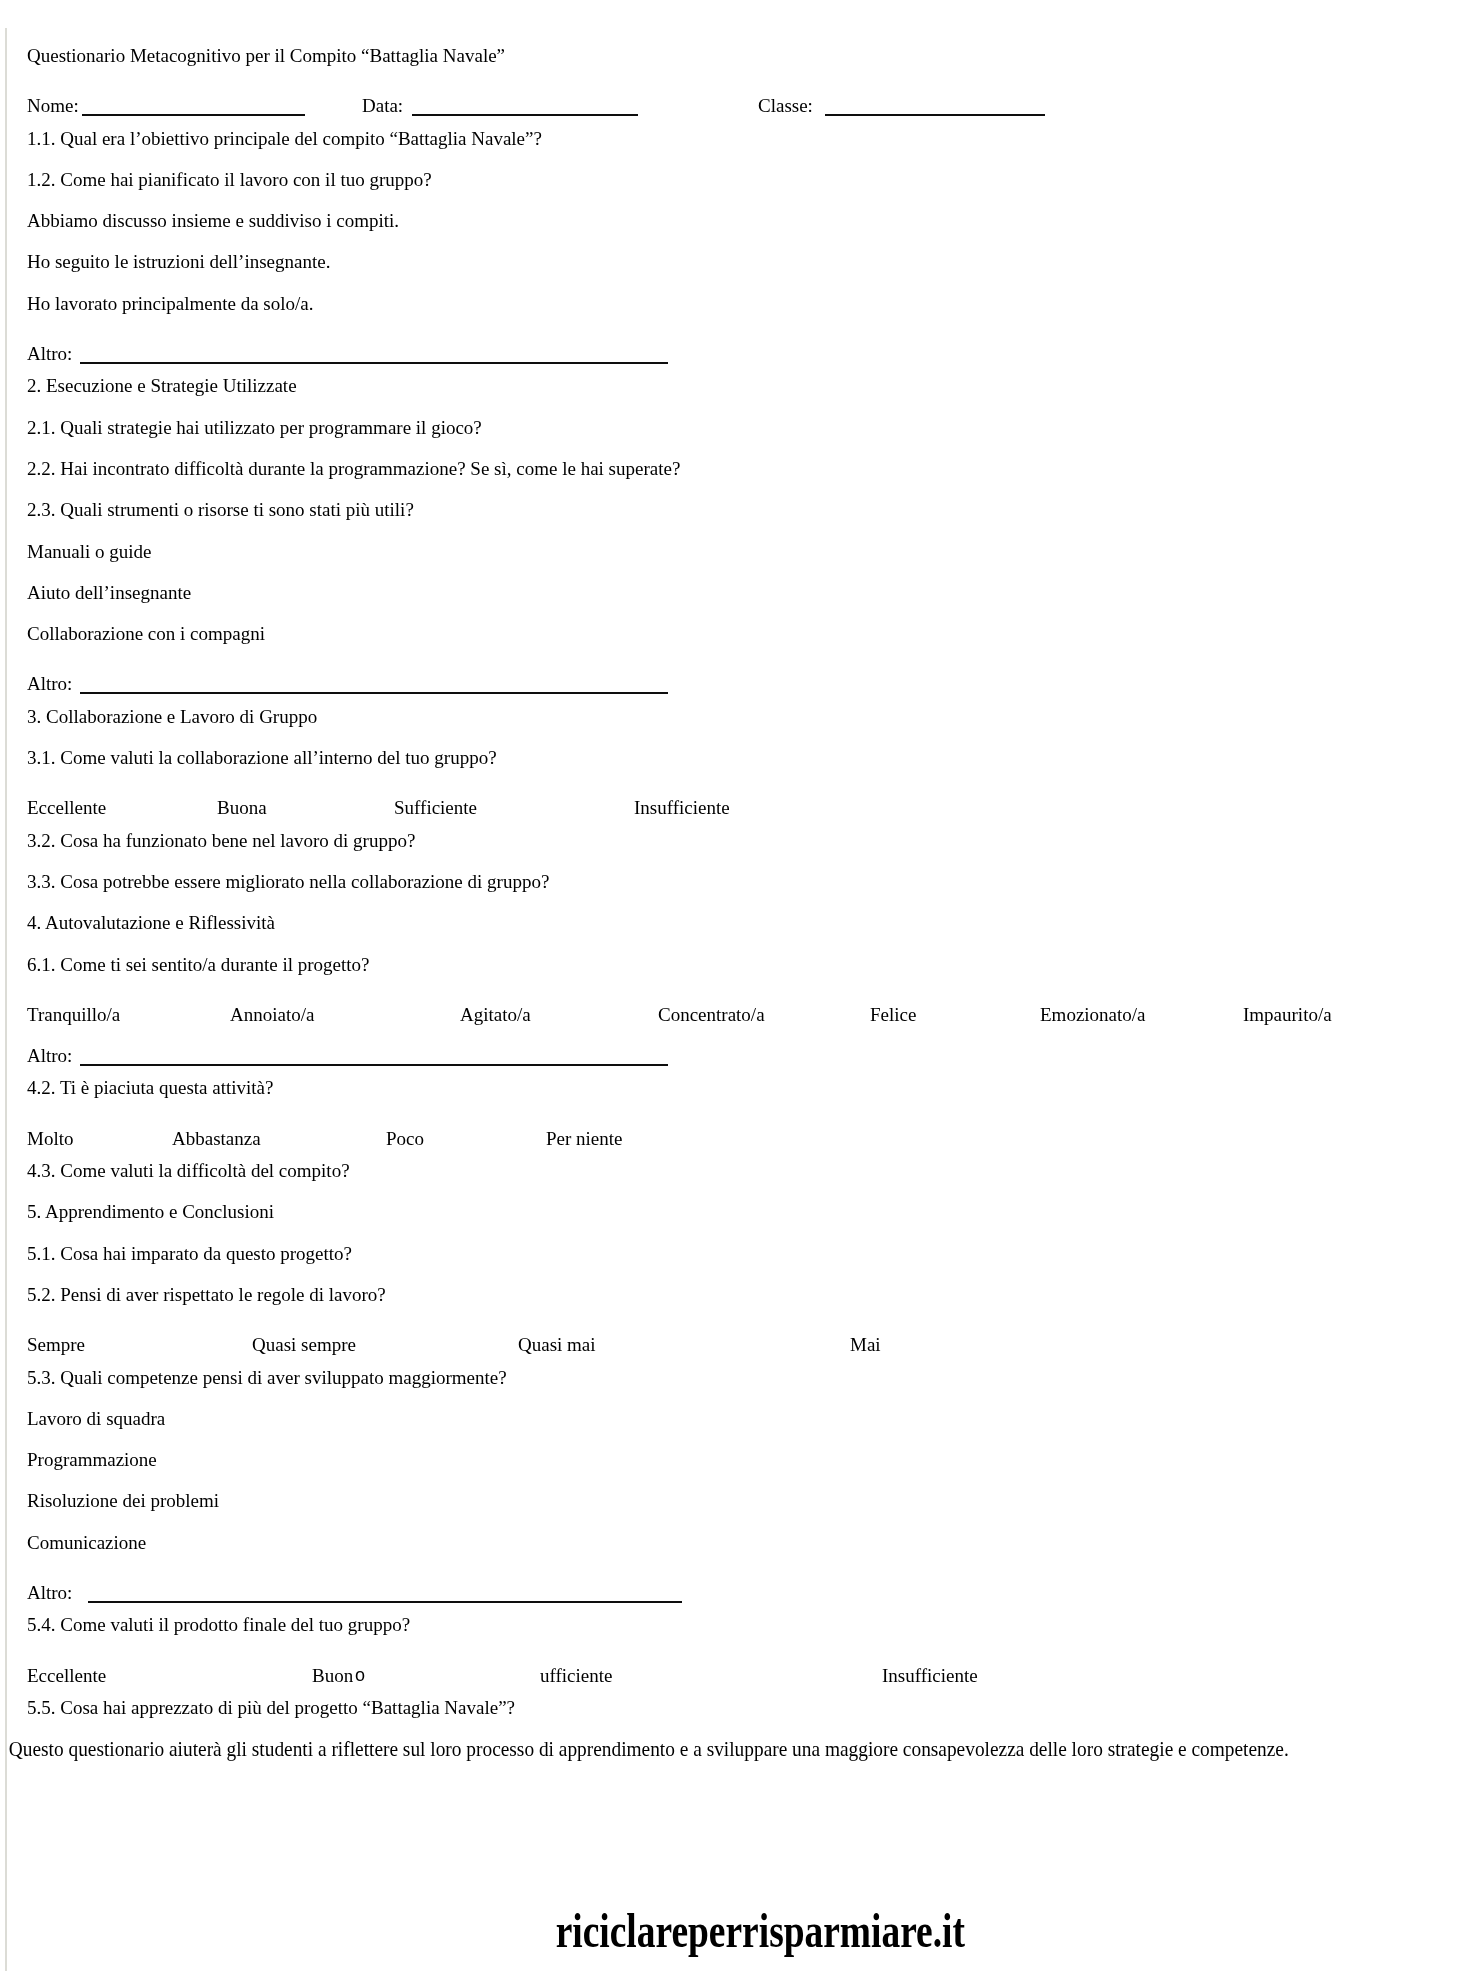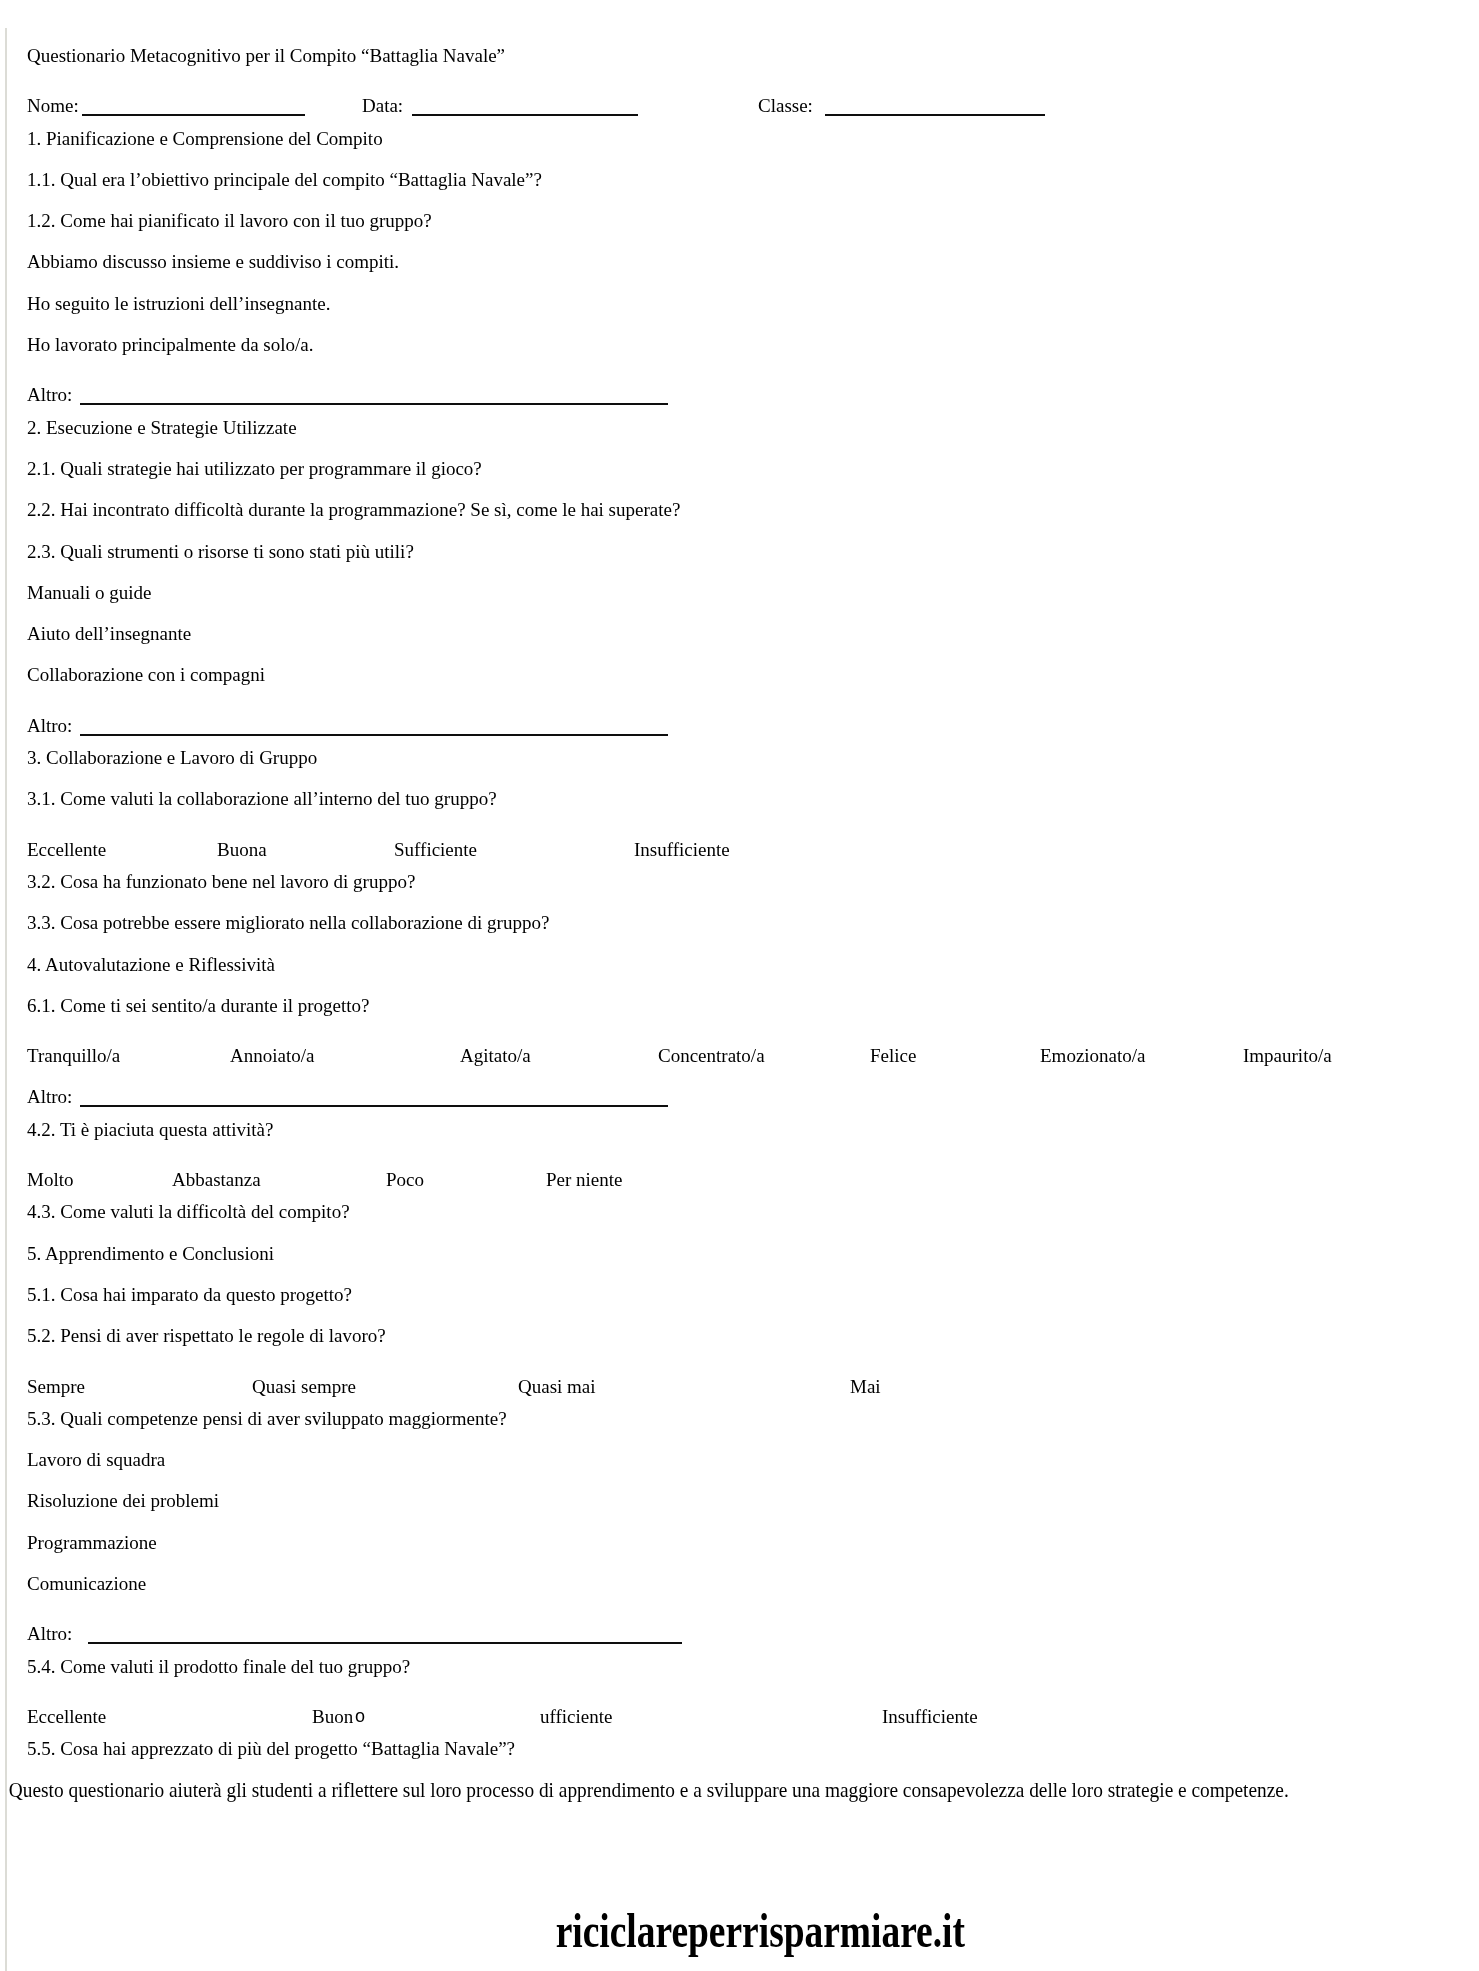--- a/index.html
+++ b/index.html
@@ -29,21 +29,20 @@
 
   <div class="line r">
     <span style="left:27px">Nome:</span>
     <span class="fill" style="left:82px;width:223px"></span>
     <span style="left:362px">Data:</span>
     <span class="fill" style="left:412px;width:226px"></span>
     <span style="left:758px">Classe:</span>
     <span class="fill" style="left:825px;width:220px"></span>
   </div>
 
-  <div class="line t">1. Pianificazione e Comprensione del Compito</div>
   <div class="line t">1.1. Qual era l’obiettivo principale del compito “Battaglia Navale”?</div>
   <div class="line t">1.2. Come hai pianificato il lavoro con il tuo gruppo?</div>
   <div class="line t">Abbiamo discusso insieme e suddiviso i compiti.</div>
   <div class="line t">Ho seguito le istruzioni dell’insegnante.</div>
   <div class="line t">Ho lavorato principalmente da solo/a.</div>
 
   <div class="line r">
     <span style="left:27px">Altro:</span>
     <span class="fill" style="left:80px;width:588px"></span>
   </div>
@@ -109,22 +108,22 @@
 
   <div class="line r">
     <span style="left:27px">Sempre</span>
     <span style="left:252px">Quasi sempre</span>
     <span style="left:518px">Quasi mai</span>
     <span style="left:850px">Mai</span>
   </div>
 
   <div class="line t">5.3. Quali competenze pensi di aver sviluppato maggiormente?</div>
   <div class="line t">Lavoro di squadra</div>
+  <div class="line t">Programmazione</div>
   <div class="line t">Risoluzione dei problemi</div>
-  <div class="line t">Programmazione</div>
   <div class="line t">Comunicazione</div>
 
   <div class="line r">
     <span style="left:27px">Altro:</span>
     <span class="fill" style="left:88px;width:594px"></span>
   </div>
 
   <div class="line t">5.4. Come valuti il prodotto finale del tuo gruppo?</div>
 
   <div class="line r">

